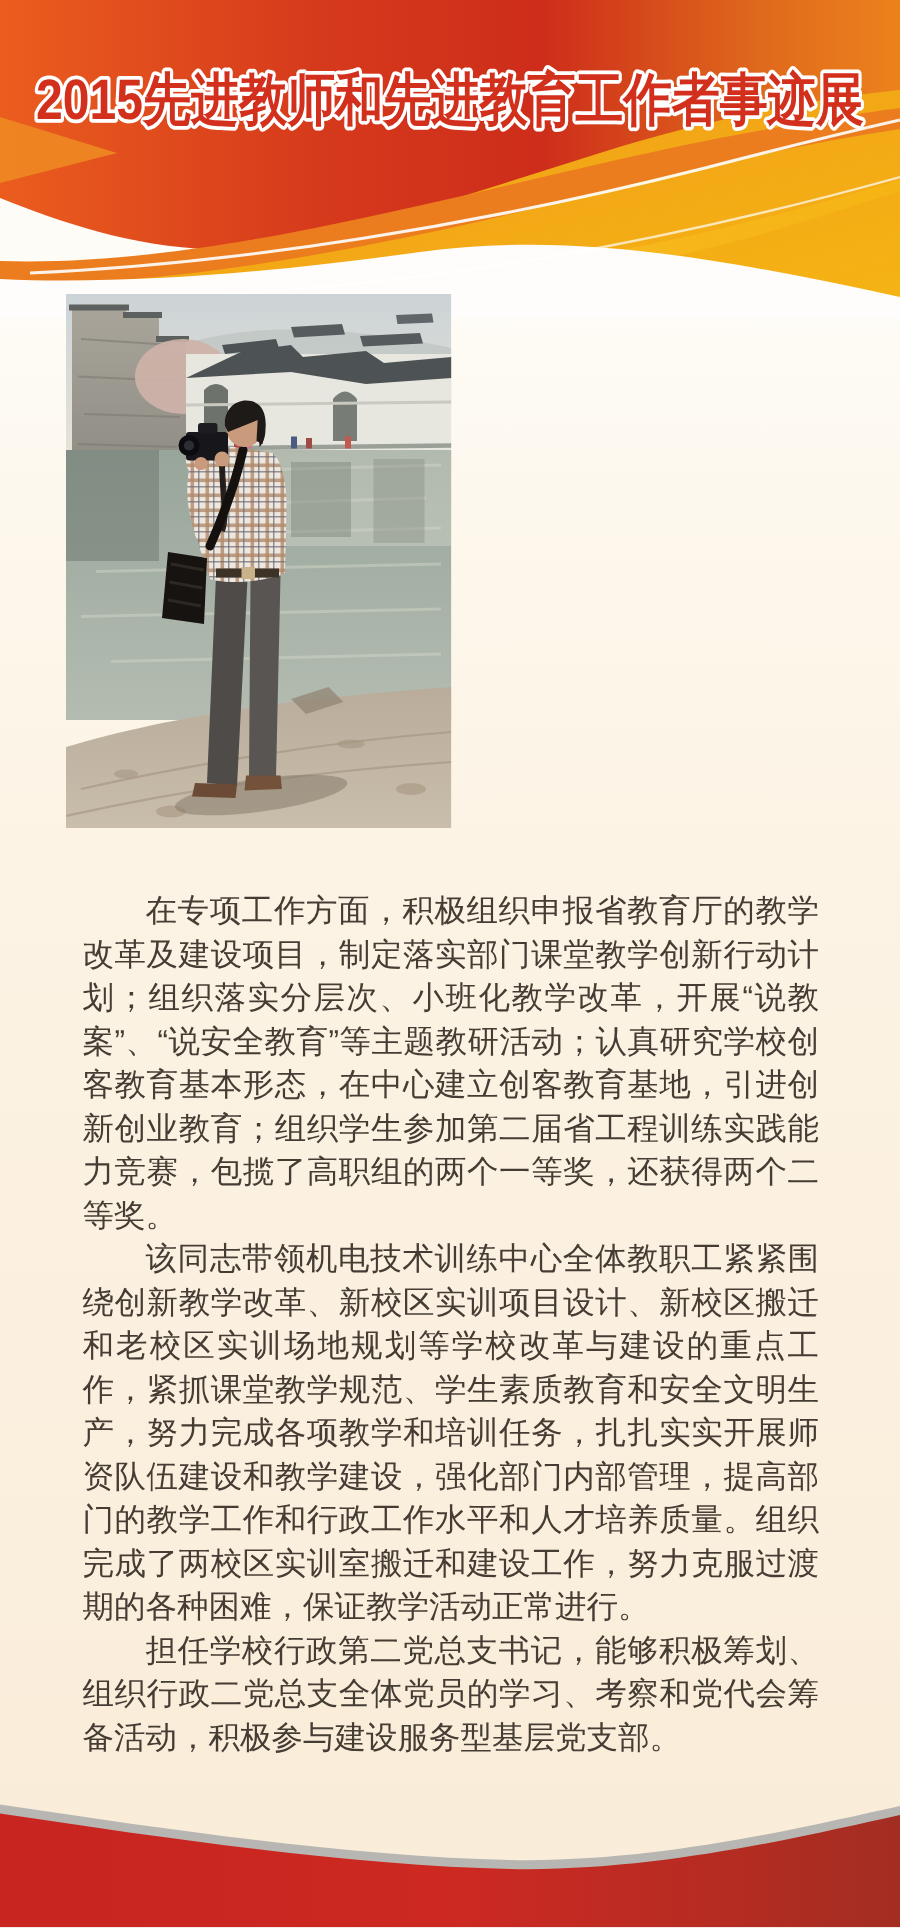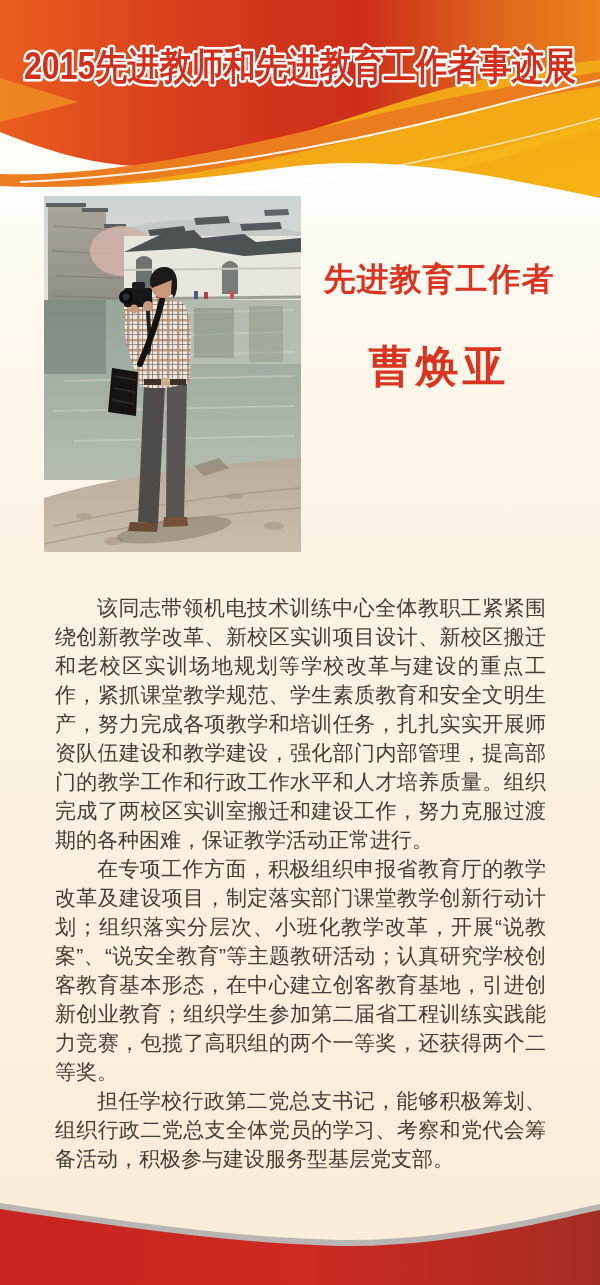--- a/index.html
+++ b/index.html
@@ -211,28 +211,24 @@
 
         <rect x="100" y="183" width="42" height="6" fill="#3c3226"></rect>
         <rect x="117" y="182" width="9" height="8" fill="#c9b289"></rect>
 
         <path d="M68,172 L94,176 L92,220 L64,216 Z" fill="#161310"></path>
         <path d="M70,180 L92,184 M69,192 L91,196 M68,204 L90,208" stroke="#2c2823" stroke-width="2" fill="none"></path>
       </g>
     </svg>
   </div>
 
-  <div class="subject-block">
-    <div class="subject-role">先进教育工作者</div>
-    <div class="subject-name">曹焕亚</div>
-  </div>
 
   <div class="article">
+    <p>在专项工作方面，积极组织申报省教育厅的教学改革及建设项目，制定落实部门课堂教学创新行动计划；组织落实分层次、小班化教学改革，开展“说教案”、“说安全教育”等主题教研活动；认真研究学校创客教育基本形态，在中心建立创客教育基地，引进创新创业教育；组织学生参加第二届省工程训练实践能力竞赛，包揽了高职组的两个一等奖，还获得两个二等奖。</p>
     <p>该同志带领机电技术训练中心全体教职工紧紧围绕创新教学改革、新校区实训项目设计、新校区搬迁和老校区实训场地规划等学校改革与建设的重点工作，紧抓课堂教学规范、学生素质教育和安全文明生产，努力完成各项教学和培训任务，扎扎实实开展师资队伍建设和教学建设，强化部门内部管理，提高部门的教学工作和行政工作水平和人才培养质量。组织完成了两校区实训室搬迁和建设工作，努力克服过渡期的各种困难，保证教学活动正常进行。</p>
-    <p>在专项工作方面，积极组织申报省教育厅的教学改革及建设项目，制定落实部门课堂教学创新行动计划；组织落实分层次、小班化教学改革，开展“说教案”、“说安全教育”等主题教研活动；认真研究学校创客教育基本形态，在中心建立创客教育基地，引进创新创业教育；组织学生参加第二届省工程训练实践能力竞赛，包揽了高职组的两个一等奖，还获得两个二等奖。</p>
     <p>担任学校行政第二党总支书记，能够积极筹划、组织行政二党总支全体党员的学习、考察和党代会筹备活动，积极参与建设服务型基层党支部。</p>
   </div>
 
   <div class="footer">
     <svg width="600" height="90" viewBox="0 0 600 90">
       <defs>
         <linearGradient id="footred" x1="0" y1="0" x2="1" y2="0">
           <stop offset="0" stop-color="#c82420"></stop>
           <stop offset="0.5" stop-color="#cd2922"></stop>
           <stop offset="0.82" stop-color="#b42c22"></stop>

